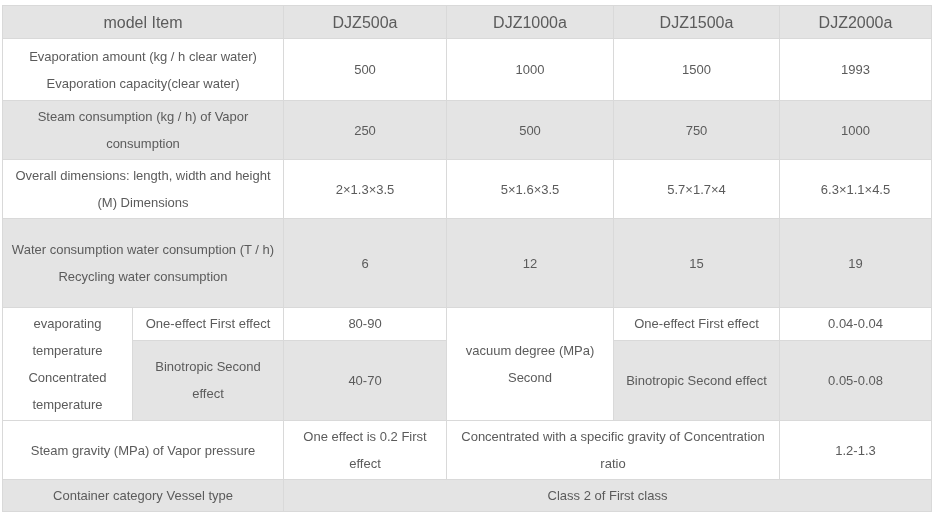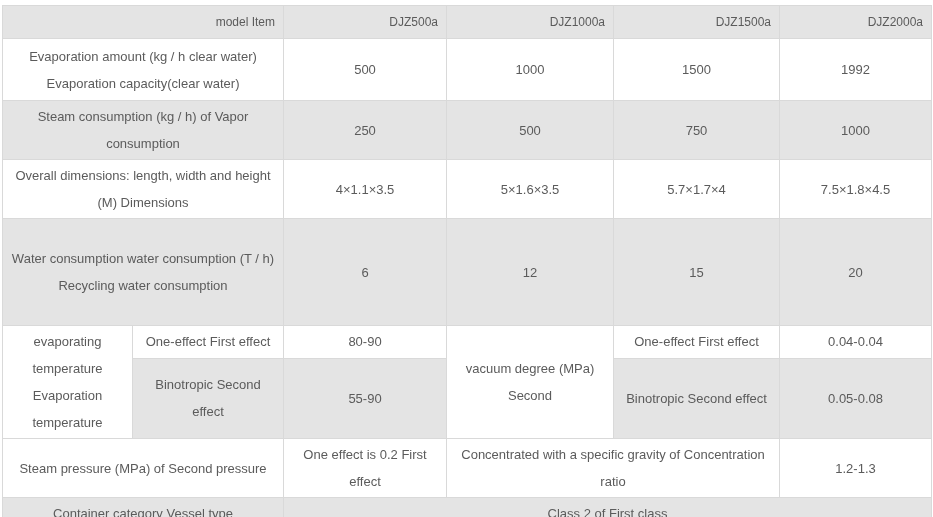--- a/index.html
+++ b/index.html
@@ -21,21 +21,21 @@
   table.spec td {
     border: 1px solid #d9d9d9;
     text-align: center;
     vertical-align: middle;
     padding: 2px 8px;
     line-height: 27px;
     background: #ffffff;
     word-wrap: break-word;
   }
   tr.shade > td { background: #e4e4e4; }
-  tr.head > td { font-size: 12px; text-align: right; }
+  tr.head > td { font-size: 16px; }
   
   td.span-white { background: #ffffff; }
   .line { display: block; text-align: center; }
 </style>
 </head>
 <body>
 
 <div class="wrap">
   <table class="spec">
     <colgroup>
@@ -57,71 +57,71 @@
     </tr>
 
     <tr style="height:62px">
       <td colspan="2">
         <span class="line">Evaporation amount (kg / h clear water)</span>
         <span class="line">Evaporation capacity(clear water)</span>
       </td>
       <td>500</td>
       <td>1000</td>
       <td>1500</td>
-      <td>1992</td>
+      <td>1993</td>
     </tr>
 
     <tr class="shade" style="height:56px">
       <td colspan="2">Steam consumption (kg / h) of Vapor consumption</td>
       <td>250</td>
       <td>500</td>
       <td>750</td>
       <td>1000</td>
     </tr>
 
     <tr style="height:59px">
       <td colspan="2">Overall dimensions: length, width and height (M) Dimensions</td>
-      <td>4×1.1×3.5</td>
+      <td>2×1.3×3.5</td>
       <td>5×1.6×3.5</td>
       <td>5.7×1.7×4</td>
-      <td>7.5×1.8×4.5</td>
+      <td>6.3×1.1×4.5</td>
     </tr>
 
-    <tr class="shade" style="height:107px">
+    <tr class="shade" style="height:89px">
       <td colspan="2">
         <span class="line">Water consumption water consumption (T / h)</span>
         <span class="line">Recycling water consumption</span>
       </td>
       <td>6</td>
       <td>12</td>
       <td>15</td>
-      <td>20</td>
+      <td>19</td>
     </tr>
 
     <tr style="height:31px">
-      <td rowspan="2" class="span-white">evaporating temperature Evaporation temperature</td>
+      <td rowspan="2" class="span-white">evaporating temperature Concentrated temperature</td>
       <td>One-effect First effect</td>
       <td>80-90</td>
       <td rowspan="2" class="span-white">
         <span class="line">vacuum degree (MPa)</span>
         <span class="line">Second</span>
       </td>
       <td>One-effect First effect</td>
       <td>0.04-0.04</td>
     </tr>
 
     <tr class="shade" style="height:79px">
       <td>Binotropic Second effect</td>
-      <td>55-90</td>
+      <td>40-70</td>
       <td>Binotropic Second effect</td>
       <td>0.05-0.08</td>
     </tr>
 
     <tr style="height:59px">
-      <td colspan="2">Steam pressure (MPa) of Second pressure</td>
+      <td colspan="2">Steam gravity (MPa) of Vapor pressure</td>
       <td>One effect is 0.2 First effect</td>
       <td colspan="2">Concentrated with a specific gravity of Concentration ratio</td>
       <td>1.2-1.3</td>
     </tr>
 
     <tr class="shade" style="height:18px">
       <td colspan="2">Container category Vessel type</td>
       <td colspan="4">Class 2 of First class</td>
     </tr>
   </tbody>

